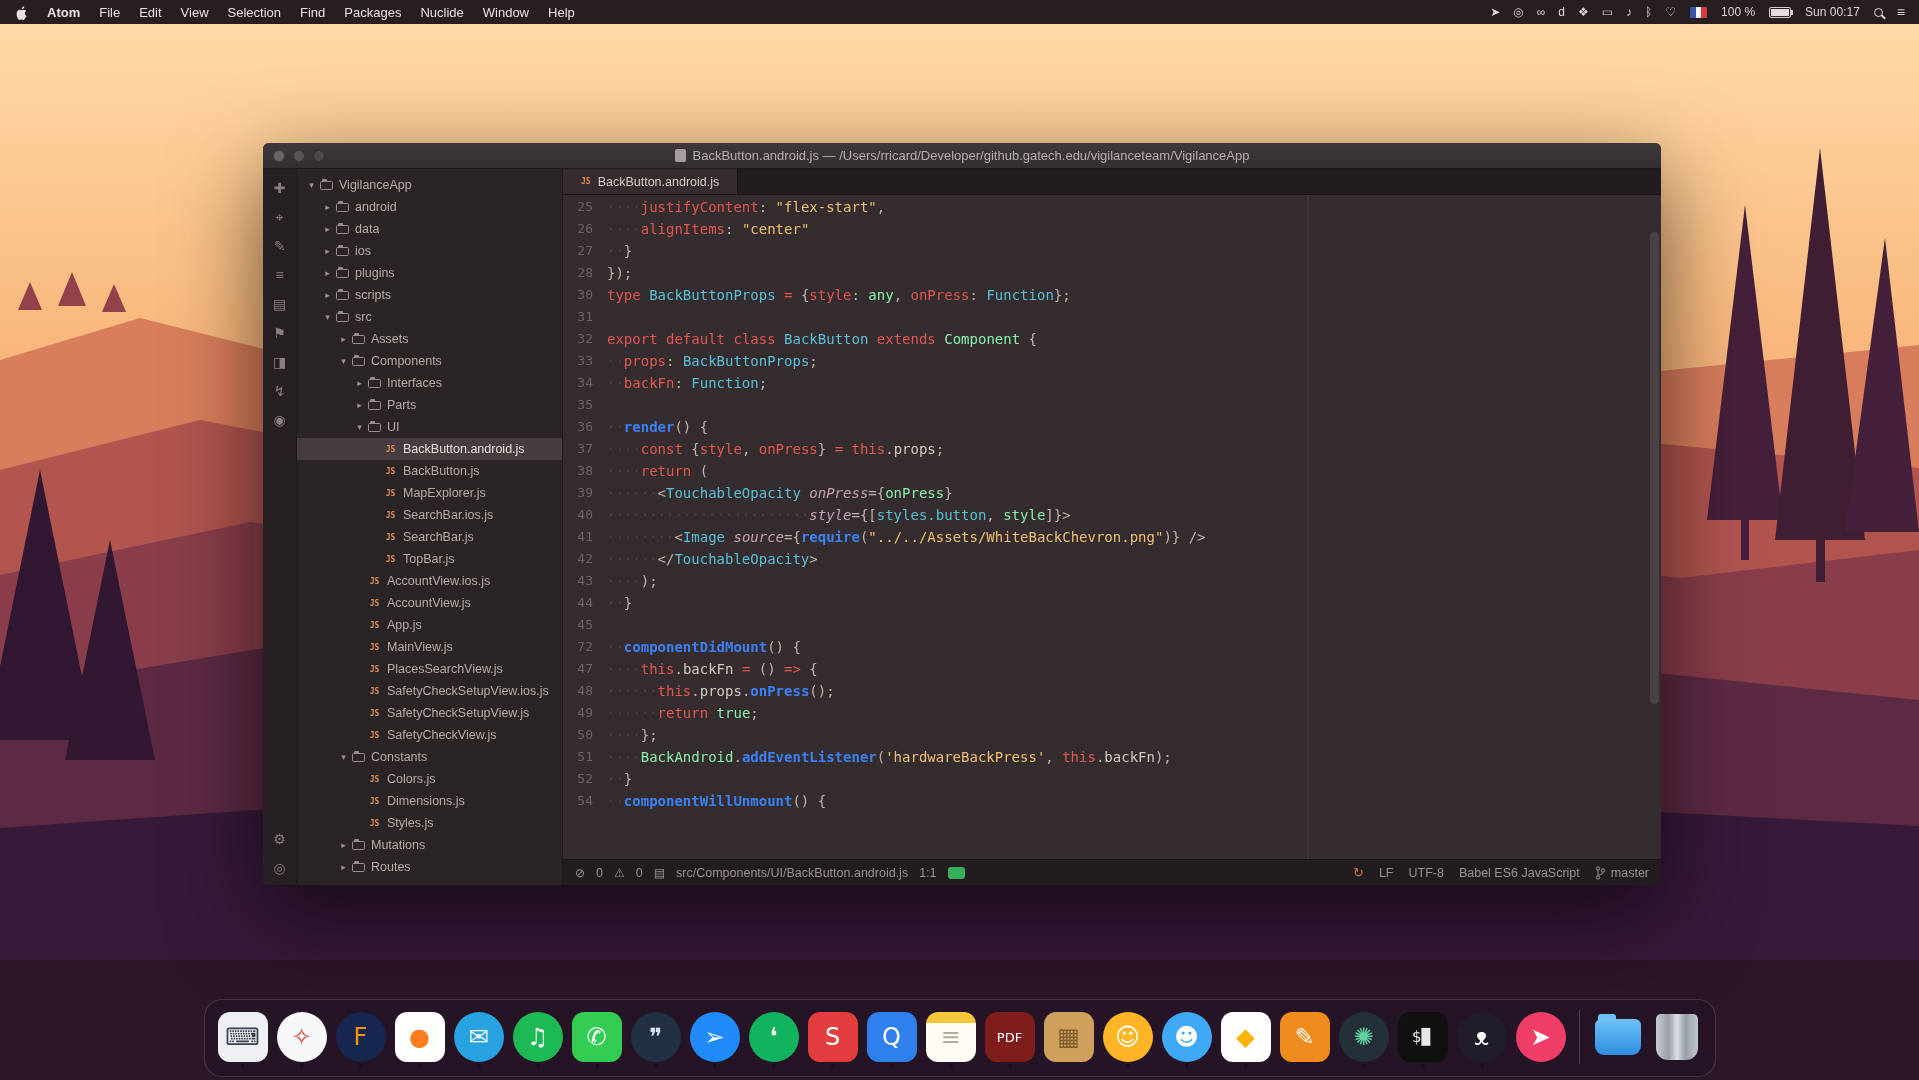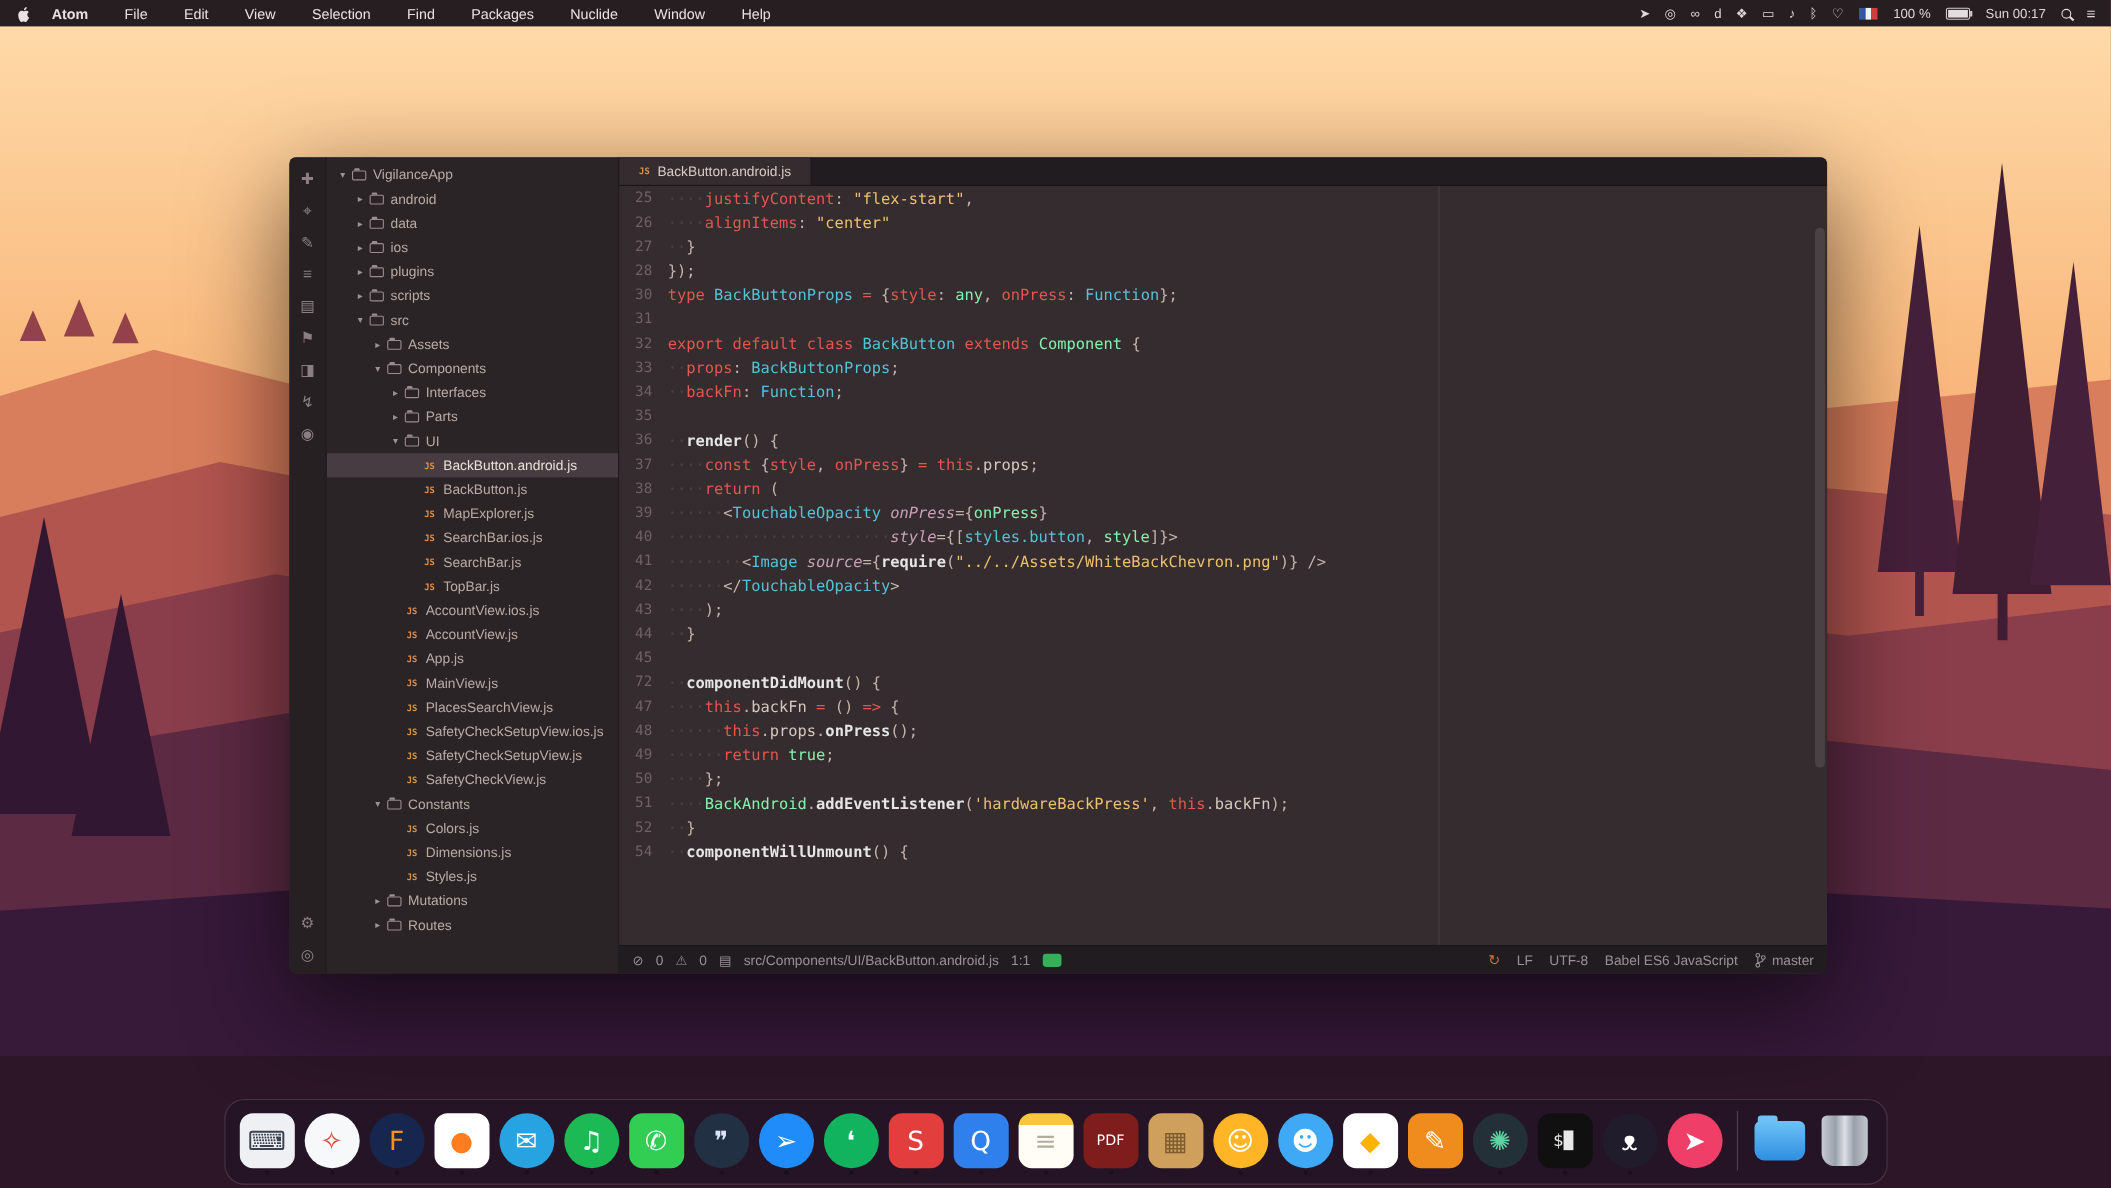--- a/index.html
+++ b/index.html
@@ -8,21 +8,21 @@
   .desktop { position:relative; width:1919px; height:1080px; overflow:hidden; }
   .wallpaper { position:absolute; inset:0; display:block; }
 
   
   .menubar { position:absolute; top:0; left:0; right:0; height:24px;
     background:rgba(24,18,23,0.94); color:#e8e2e5; display:flex; align-items:center;
     justify-content:space-between; padding:0 14px; font-size:13px; z-index:60; }
   .mb-left { display:flex; align-items:center; gap:19px; }
   .apple-logo { display:flex; align-items:center; }
   .mb-app { font-weight:bold; }
-  .mb-menu { cursor:default;margin-left:14px; }
+  .mb-menu { cursor:default; }
   .mb-right { display:flex; align-items:center; gap:14px; font-size:12px; color:#ddd6da; }
   .mb-ico { font-size:12px; line-height:1; }
   .flag { display:inline-flex; width:17px; height:11px; border-radius:1px; overflow:hidden; }
   .flag span { flex:1; }
   .batt { width:22px; height:11px; border:1px solid #d3cdd0; border-radius:2px;
     position:relative; display:inline-block; }
   .batt::after { content:""; position:absolute; right:-3px; top:2px; width:2px; height:5px;
     background:#d3cdd0; }
   .batt i { position:absolute; inset:1px; background:#e3dde0; display:block; }
   .mag { width:9px; height:9px; border:1.5px solid #ddd6da; border-radius:50%;
@@ -79,21 +79,21 @@
   .wrap-guide { position:absolute; left:744px; top:0; bottom:0; width:2px;
     background:rgba(255,255,255,0.05); }
   .code-line { display:flex; height:22px; line-height:22px; white-space:pre; }
   .gutter { flex:0 0 44px; text-align:right; padding-right:14px; color:#6f6266;
     font-size:13px; }
   .code-text { flex:1; }
   .red  { color:#e2574e; }
   .cyan { color:#56c1d6; }
   .str  { color:#eec06d; }
   .orn  { color:#86efac; }
-  .fn   { color:#e5e5e5; font-weight:600; }
+  .fn   { color:#3b82f6; font-weight:600; }
   .id   { color:#d6c8bd; }
   .pun  { color:#c3b3ab; }
   .attr { color:#c9a0b6; font-style:italic; }
   .ws   { color:rgba(222,206,196,0.13); }
   .scrollbar { position:absolute; right:2px; top:4px; bottom:4px; width:9px; }
   .thumb { position:absolute; top:5%; height:72%; width:100%; border-radius:5px;
     background:rgba(195,180,185,0.16); }
 
   .statusbar { flex:0 0 26px; background:#211c1f; border-top:1px solid #191518;
     display:flex; align-items:center; padding:0 12px; font-size:12.5px; color:#9d9095; }
@@ -201,20 +201,31 @@
       <span class="batt">
           <i></i>
         </span>
       <span>Sun 00:17</span>
       <span class="mag"></span>
       <span class="mb-ico" style="font-size:14px">≡</span>
     </div>
   </header>
 
   <section class="window">
+    <div class="titlebar">
+      <div class="traffic">
+        <span class="tl c"></span>
+        <span class="tl m"></span>
+        <span class="tl z"></span>
+      </div>
+      <div class="title">
+        <span class="doc-ico"></span>
+        <span>BackButton.android.js — /Users/rricard/Developer/github.gatech.edu/vigilanceteam/VigilanceApp</span>
+      </div>
+    </div>
 
     <div class="win-body">
       <aside class="toolstrip" id="toolstrip">
           <span class="strip-ico">✚</span>
           <span class="strip-ico">⌖</span>
           <span class="strip-ico">✎</span>
           <span class="strip-ico">≡</span>
           <span class="strip-ico">▤</span>
           <span class="strip-ico">⚑</span>
           <span class="strip-ico">◨</span>

